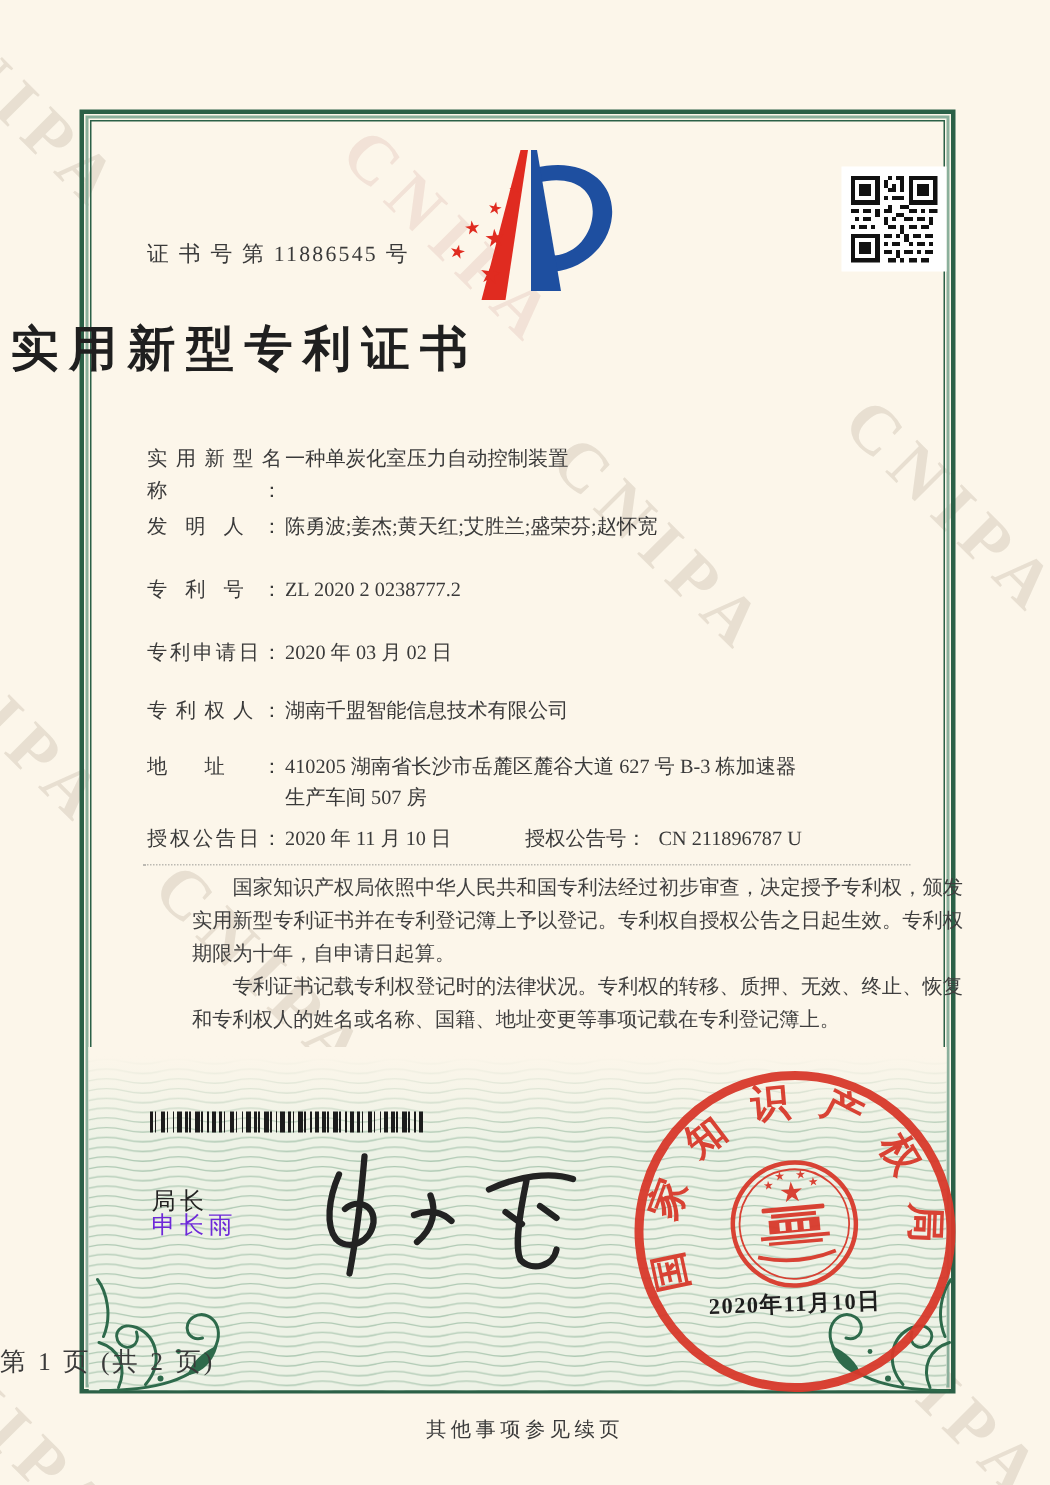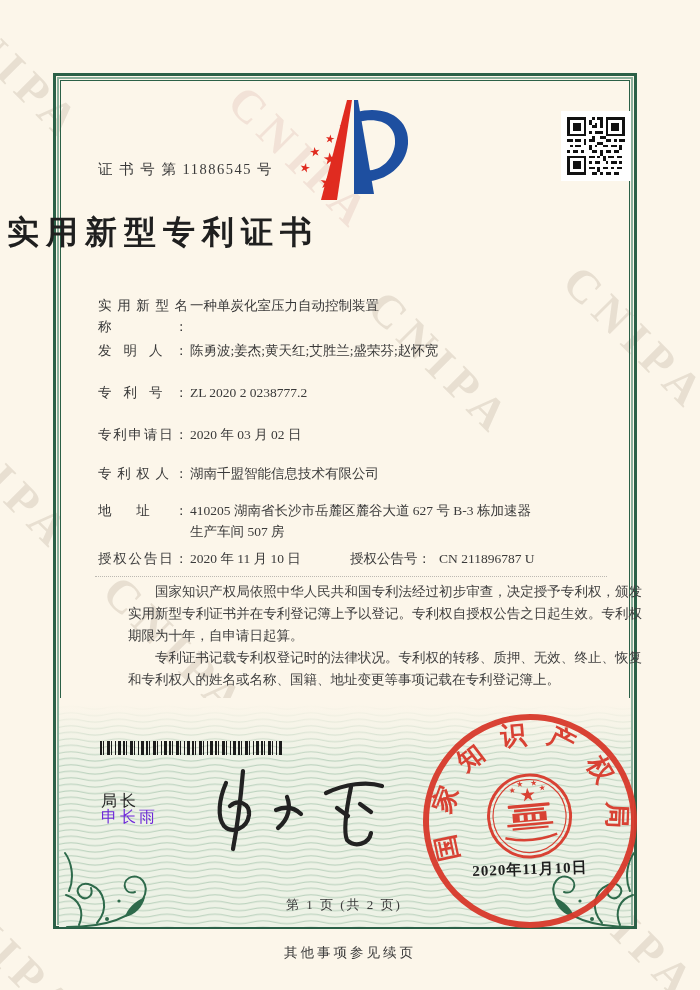--- a/index.html
+++ b/index.html
@@ -56,22 +56,22 @@
         #1c1c1c 18px 21px, rgba(0,0,0,0) 21px 23px); }
 
   .signer-title { position:absolute; left:101px; top:791px; font-size:16px; letter-spacing:3px; color:#222; }
   .signer-name  { position:absolute; left:101px; top:795px; font-size:16px; letter-spacing:3px; color:#6d28d9;margin-top:12px; }
   .signature { position:absolute; left:190px; top:763px; }
 
   .seal { position:absolute; left:412px; top:703px; transform:rotate(-5deg); opacity:0.95; }
   .seal-date { position:absolute; left:437px; top:860px; width:186px; text-align:center;
                font-size:15px; font-weight:bold; color:#1e1e1e; letter-spacing:1px; transform:rotate(-2deg); }
 
-  .pageinfo { position:absolute; left:0; top:896px; width:688px; text-align:center;
-              font-size:13px; letter-spacing:2px; color:#3a3a3a; }
+  .pageinfo { position:absolute; left:0; top:896px; width:688px; text-align:left;
+              font-size:17px; letter-spacing:2px; color:#3a3a3a; }
   .note { position:absolute; left:0; top:944px; width:700px; text-align:center;
           font-size:13.5px; letter-spacing:3px; color:#3a3a3a; }
 </style>
 </head>
 <body>
 
 <div class="page">
 
   <span class="wm" style="left:-35px; top:-15px;">CNIPA</span>
   <span class="wm pink" style="left:255px; top:75px;">CNIPA</span>

